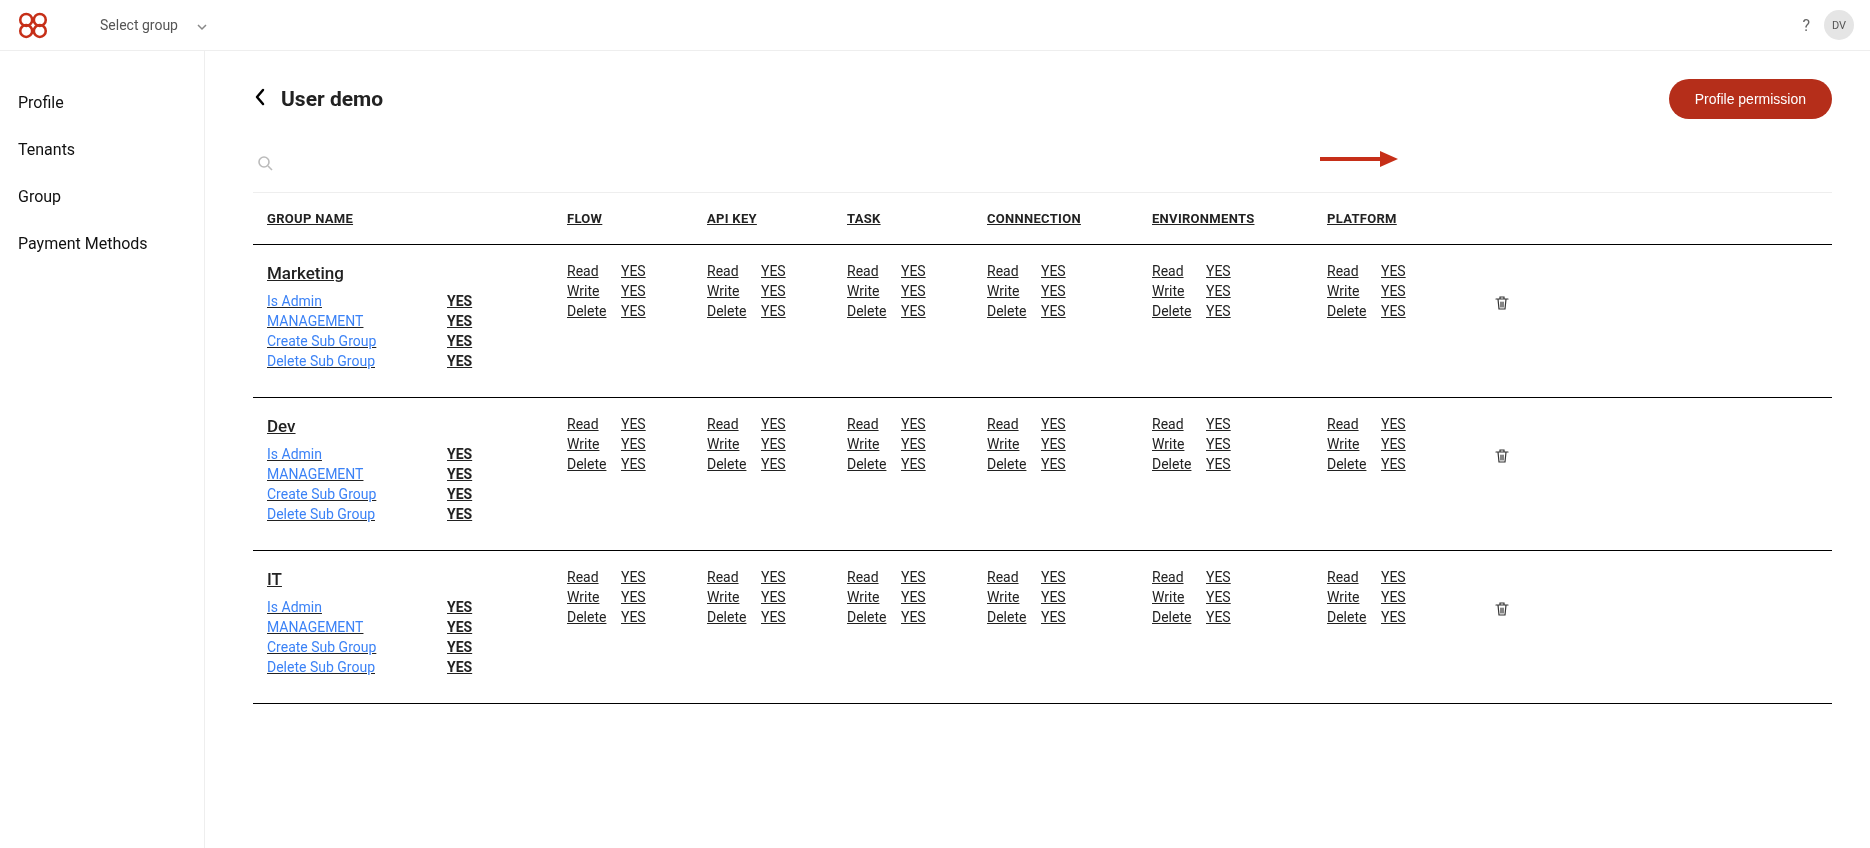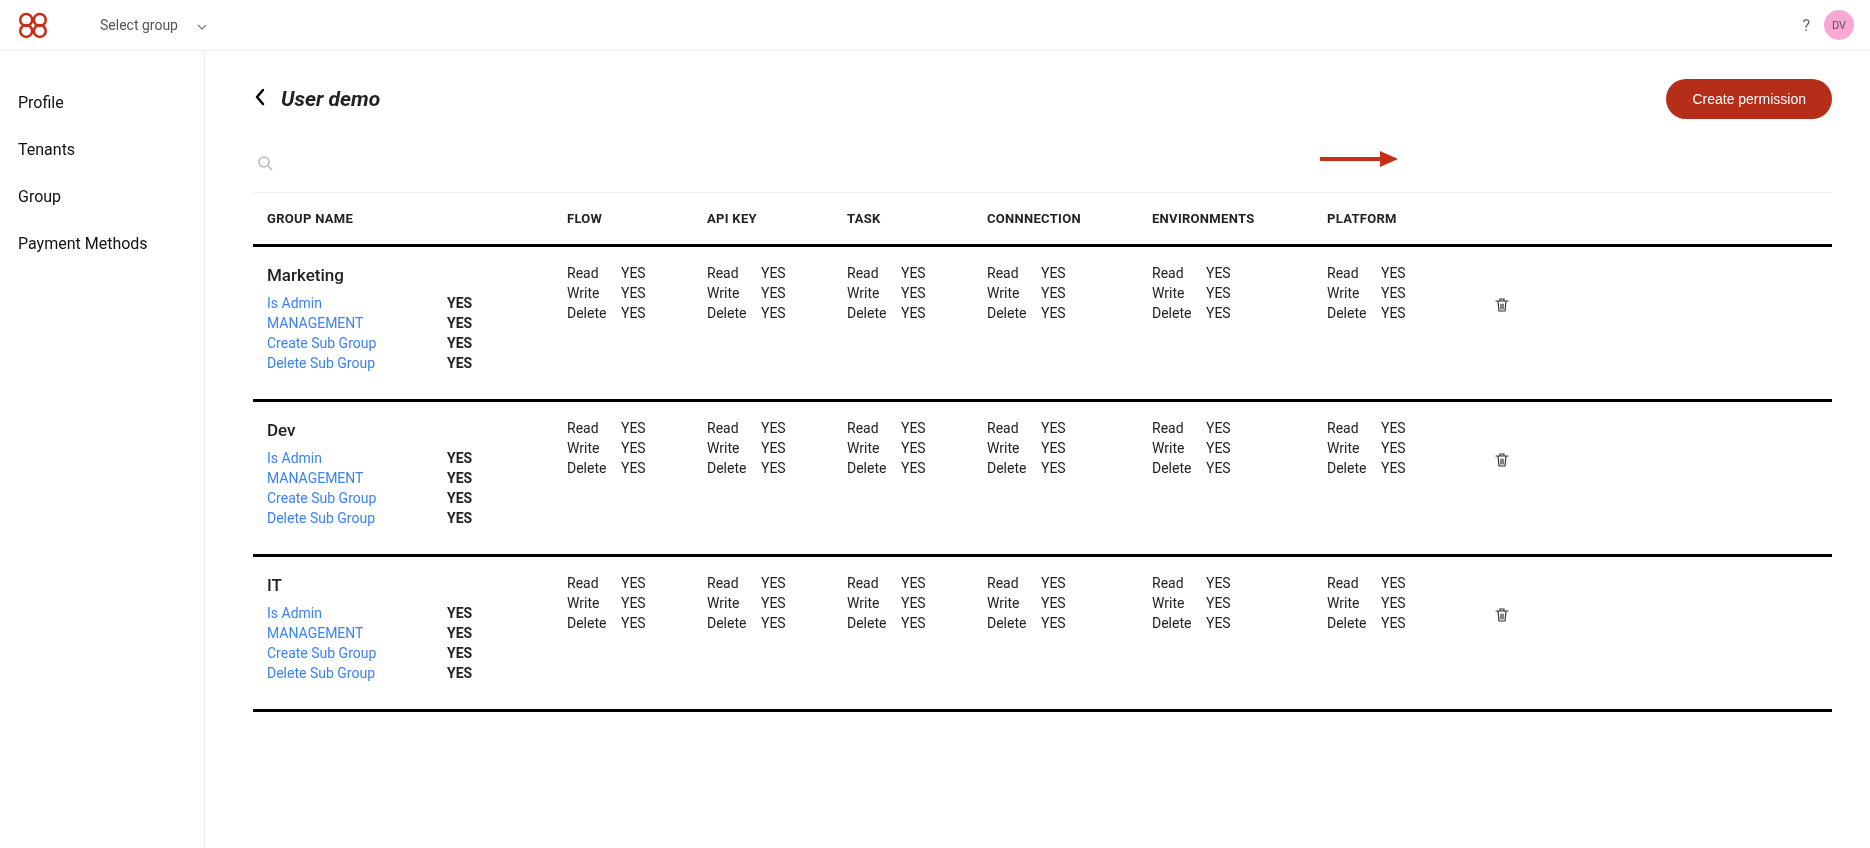--- a/index.html
+++ b/index.html
@@ -26,21 +26,21 @@
     margin-right: 50px;
   }
   .select-group {
     display: flex; align-items: flex-end; gap: 18px;
     font-size: 14px; color: #555; cursor: pointer;
   }
   .topbar-right { margin-left: auto; display: flex; align-items: center; gap: 14px; }
   .help-icon { font-size: 16px; color: #666; cursor: pointer; }
   .avatar {
     width: 30px; height: 30px; border-radius: 50%;
-    background: #f9a8d4; color: #555; font-size: 11px;
+    background: #e5e5e5; color: #555; font-size: 11px;
     display: flex; align-items: center; justify-content: center;
     cursor: pointer;
   }
 
   
   .layout { display: flex; height: calc(100% - 51px); }
   .sidebar {
     width: 205px; border-right: 1px solid #eee;
     padding-top: 28px;
   }
@@ -49,21 +49,21 @@
     cursor: pointer;
   }
   .content {
     flex: 1; padding: 28px 38px 20px 48px; overflow-y: auto;
   }
 
   .page-header {
     display: flex; align-items: center; justify-content: space-between;
     margin-bottom: 28px;
   }
-  .page-header-left { display: flex; align-items: flex-start; gap: 14px; font-style: italic; }
+  .page-header-left { display: flex; align-items: flex-start; gap: 14px; }
   .back-btn { cursor: pointer; font-size: 20px; }
   .page-title { font-size: 21px; font-weight: 700; }
 
   .assign-btn {
     background: #b52e1a; color: #fff; border: none;
     border-radius: 22px; padding: 12px 26px;
     font-size: 14px; font-weight: 500; cursor: pointer;
   }
 
   .arrow-annotation {
@@ -83,21 +83,22 @@
   }
   .search-input::placeholder { color: #999; }
 
   .grid-container { border-top: 1px solid #eee; }
 
   .hdr-row, .data-row {
     display: grid;
     grid-template-columns: 300px 140px 140px 140px 165px 175px 145px 60px;
     gap: 0;
     padding: 18px 14px;
-    border-bottom: 3px solid #000000;
+    border-bottom: 1px solid #000000;
+    text-decoration: underline;
   }
   .hdr-row {
     font-size: 13px; font-weight: 700; color: #222;
     letter-spacing: 0.3px;
   }
   .data-row { padding-top: 18px; padding-bottom: 24px; }
 
   .group-cell .group-title { font-size: 17px; font-weight: 500; margin-bottom: 10px; }
   .kv-row { display: flex; align-items: center; margin-bottom: 4px; }
   .kv-row .k { width: 180px; font-size: 14px; color: #3b82f6; }
@@ -153,21 +154,21 @@
     <div class="page-header">
       <div class="page-header-left">
         <span class="back-btn">
           <svg width="14" height="18" viewBox="0 0 12 18">
             <path d="M9 2 L3 9 L9 16" stroke="#000" stroke-width="2.5" fill="none" stroke-linecap="round" stroke-linejoin="round"></path>
           </svg>
         </span>
         <span class="page-title">User demo</span>
       </div>
       <button class="assign-btn">
-        <span>Create permission</span>
+        <span>Profile permission</span>
       </button>
     </div>
 
     <svg class="arrow-annotation" width="80" height="28">
       <line x1="0" y1="14" x2="62" y2="14" stroke="#c62f18" stroke-width="4"></line>
       <polygon points="60,6 78,14 60,22" fill="#c62f18"></polygon>
     </svg>
 
     <div class="search-row">
       <span class="search-icn">

